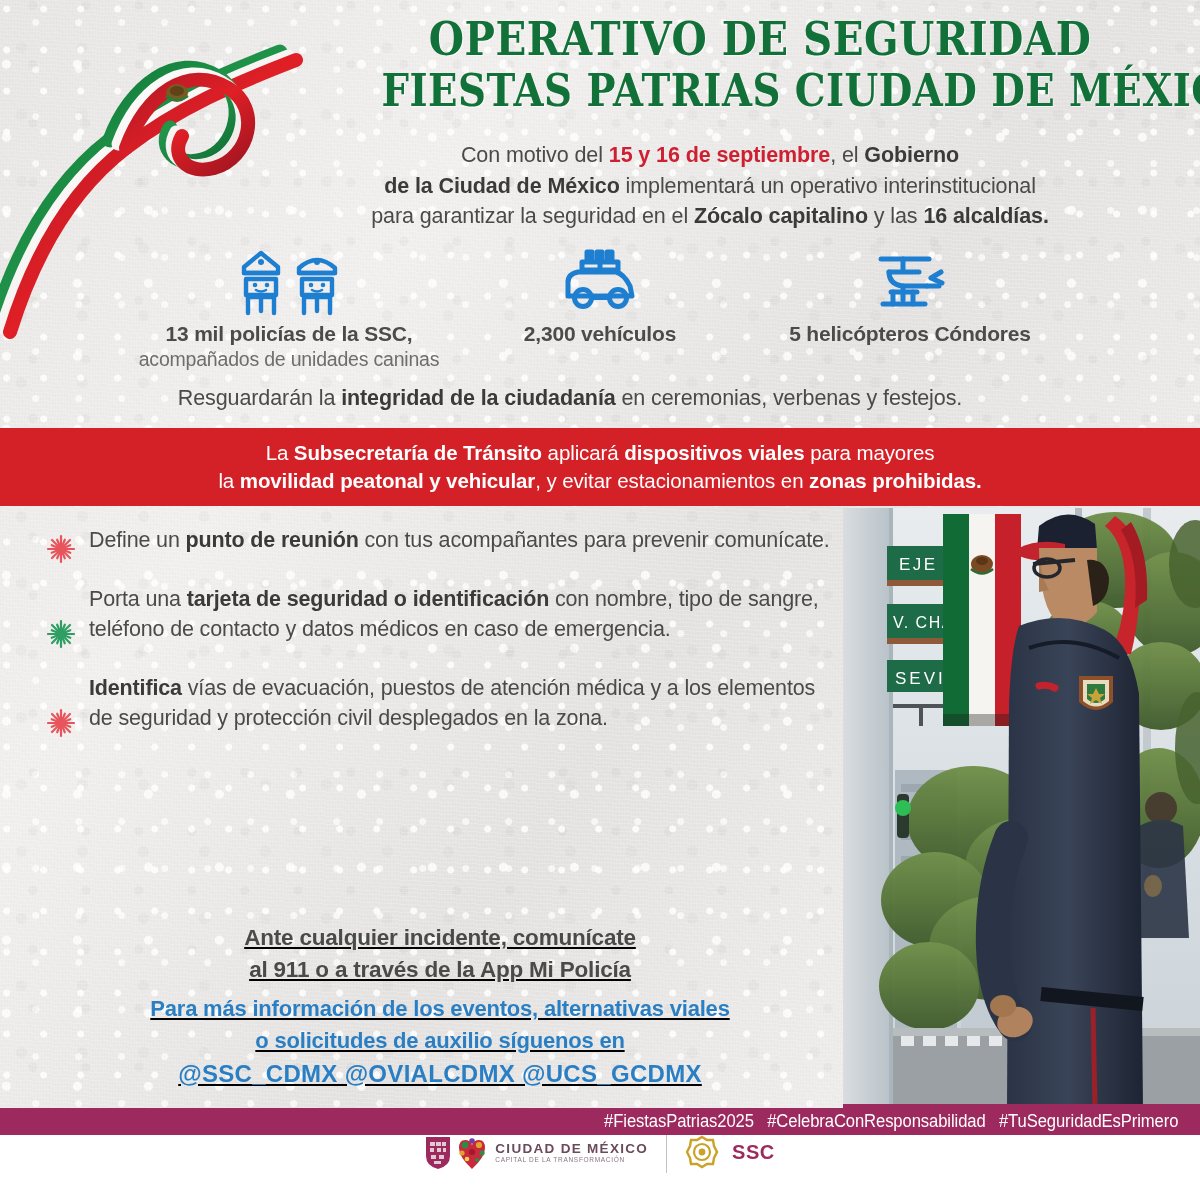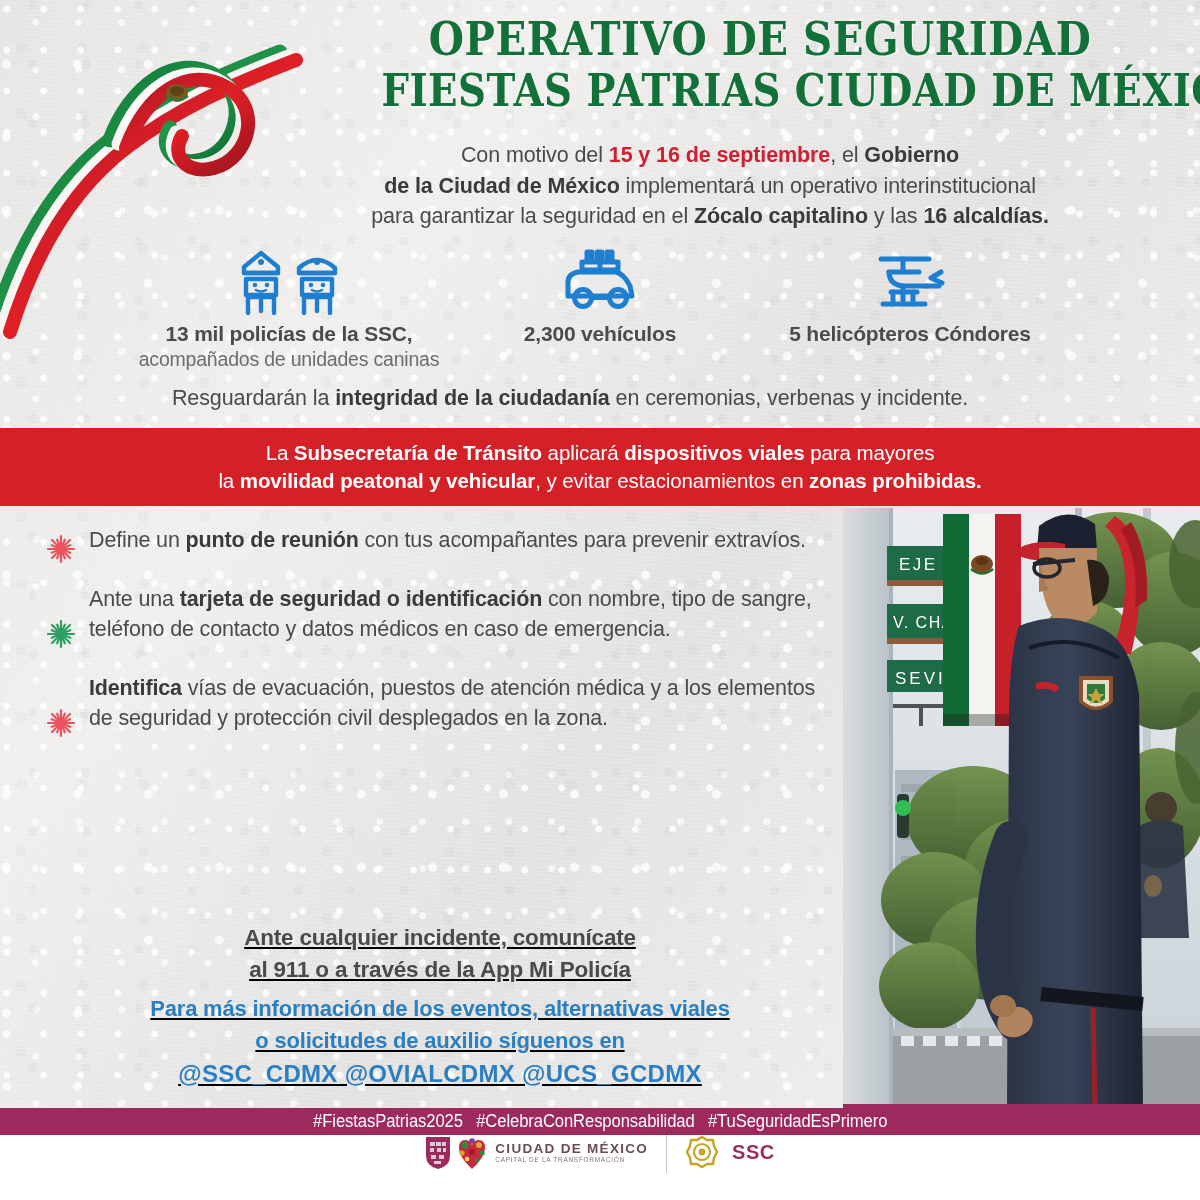--- a/index.html
+++ b/index.html
@@ -94,21 +94,21 @@
 
   
   #cta { position:absolute; left:60px; top:922px; width:760px; text-align:center;text-decoration:underline; }
   .cta-dark { font-size:22.5px; font-weight:bold; color:#4a4a4a; line-height:1.42; letter-spacing:-.2px; }
   .cta-blue { font-size:22px; font-weight:bold; color:#2a7fc4; line-height:1.45; letter-spacing:-.2px; margin-top:7px; }
   .handles { font-size:24px; font-weight:bold; color:#2a7fc4; letter-spacing:.3px; margin-top:3px; }
 
   
   #hashband {
     position:absolute; left:0; top:1108px; width:1200px; height:27px;
-    background:#9c2a5e; display:flex; align-items:center; justify-content:center;
+    background:#9c2a5e; display:flex; align-items:center; justify-content:flex-end;
   }
   #hashband .h {
     color:#fff; font-size:17.5px; letter-spacing:-.1px;
     transform:scaleX(.95);
   }
   #hashband .h span { margin:0 7px; }
   #logos {
     position:absolute; left:0; top:1135px; width:1200px; height:65px;
     background:#fff; display:flex; align-items:flex-start; justify-content:center; gap:0;
   }
@@ -238,21 +238,21 @@
             <path d="M24,44 L24,56 M44,44 L44,56"></path>
             <path d="M22,44 L48,44"></path>
           </g>
         </svg>
       </div>
       <div class="stat-label">5 helicópteros Cóndores</div>
     </div>
   </div>
 
   <div id="resguardo">
-    <span>Resguardarán la </span><b>integridad de la ciudadanía</b><span> en ceremonias, verbenas y incidente.</span>
+    <span>Resguardarán la </span><b>integridad de la ciudadanía</b><span> en ceremonias, verbenas y festejos.</span>
   </div>
 
   <div id="redband">
     <div class="inner">
       <div><span>La </span><b>Subsecretaría de Tránsito</b><span> aplicará </span><b>dispositivos viales</b><span> para mayores</span></div>
       <div><span>la </span><b>movilidad peatonal y vehicular</b><span>, y evitar estacionamientos en </span><b>zonas prohibidas.</b></div>
     </div>
   </div>
 
   <div id="photo">
@@ -410,33 +410,33 @@
 
     <div class="tip" style="margin-bottom:30px;">
       <svg class="burst" style="top:8px" viewBox="0 0 30 30">
         <g stroke="#e8545c" stroke-width="2.2" stroke-linecap="round">
           <path d="M15,2 L15,28 M2,15 L28,15 M6,6 L24,24 M24,6 L6,24"></path>
           <path d="M15,5 L15,25 M5,15 L25,15" transform="rotate(22.5 15 15)"></path>
           <path d="M15,5 L15,25 M5,15 L25,15" transform="rotate(67.5 15 15)"></path>
         </g>
         <circle cx="15" cy="15" r="3.6" fill="#e8545c"></circle>
       </svg>
-      <div class="tip-text"><span>Define un </span><b>punto de reunión</b><span> con tus acompañantes para prevenir extravíos.</span></div>
+      <div class="tip-text"><span>Define un </span><b>punto de reunión</b><span> con tus acompañantes para prevenir comunícate.</span></div>
     </div>
 
     <div class="tip" style="margin-bottom:30px;">
       <svg class="burst" style="top:34px" viewBox="0 0 30 30">
         <g stroke="#2e9e63" stroke-width="2.2" stroke-linecap="round">
           <path d="M15,2 L15,28 M2,15 L28,15 M6,6 L24,24 M24,6 L6,24"></path>
           <path d="M15,5 L15,25 M5,15 L25,15" transform="rotate(22.5 15 15)"></path>
           <path d="M15,5 L15,25 M5,15 L25,15" transform="rotate(67.5 15 15)"></path>
         </g>
         <circle cx="15" cy="15" r="3.6" fill="#2e9e63"></circle>
       </svg>
-      <div class="tip-text"><span>Ante una </span><b>tarjeta de seguridad o identificación</b><span> con nombre, tipo de sangre, teléfono de contacto y datos médicos en caso de emergencia.</span></div>
+      <div class="tip-text"><span>Porta una </span><b>tarjeta de seguridad o identificación</b><span> con nombre, tipo de sangre, teléfono de contacto y datos médicos en caso de emergencia.</span></div>
     </div>
 
     <div class="tip">
       <svg class="burst" style="top:34px" viewBox="0 0 30 30">
         <g stroke="#e8545c" stroke-width="2.2" stroke-linecap="round">
           <path d="M15,2 L15,28 M2,15 L28,15 M6,6 L24,24 M24,6 L6,24"></path>
           <path d="M15,5 L15,25 M5,15 L25,15" transform="rotate(22.5 15 15)"></path>
           <path d="M15,5 L15,25 M5,15 L25,15" transform="rotate(67.5 15 15)"></path>
         </g>
         <circle cx="15" cy="15" r="3.6" fill="#e8545c"></circle>

